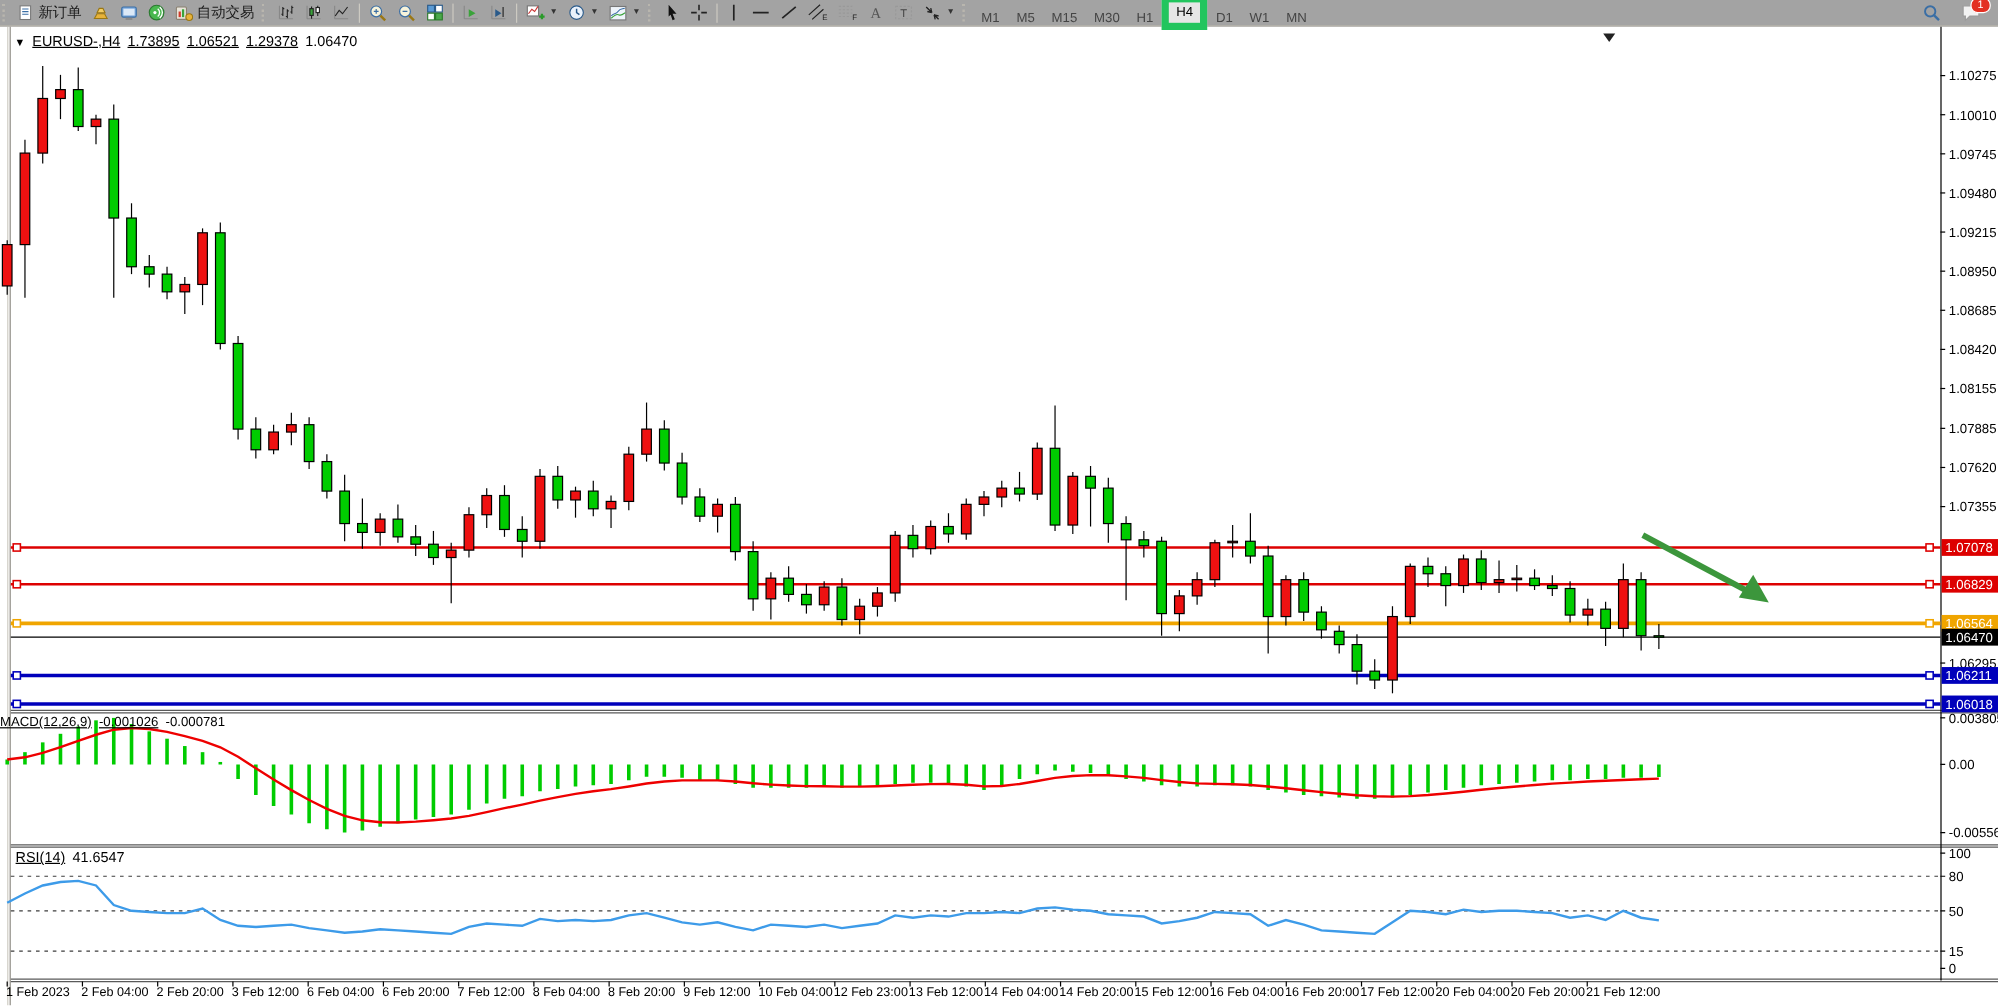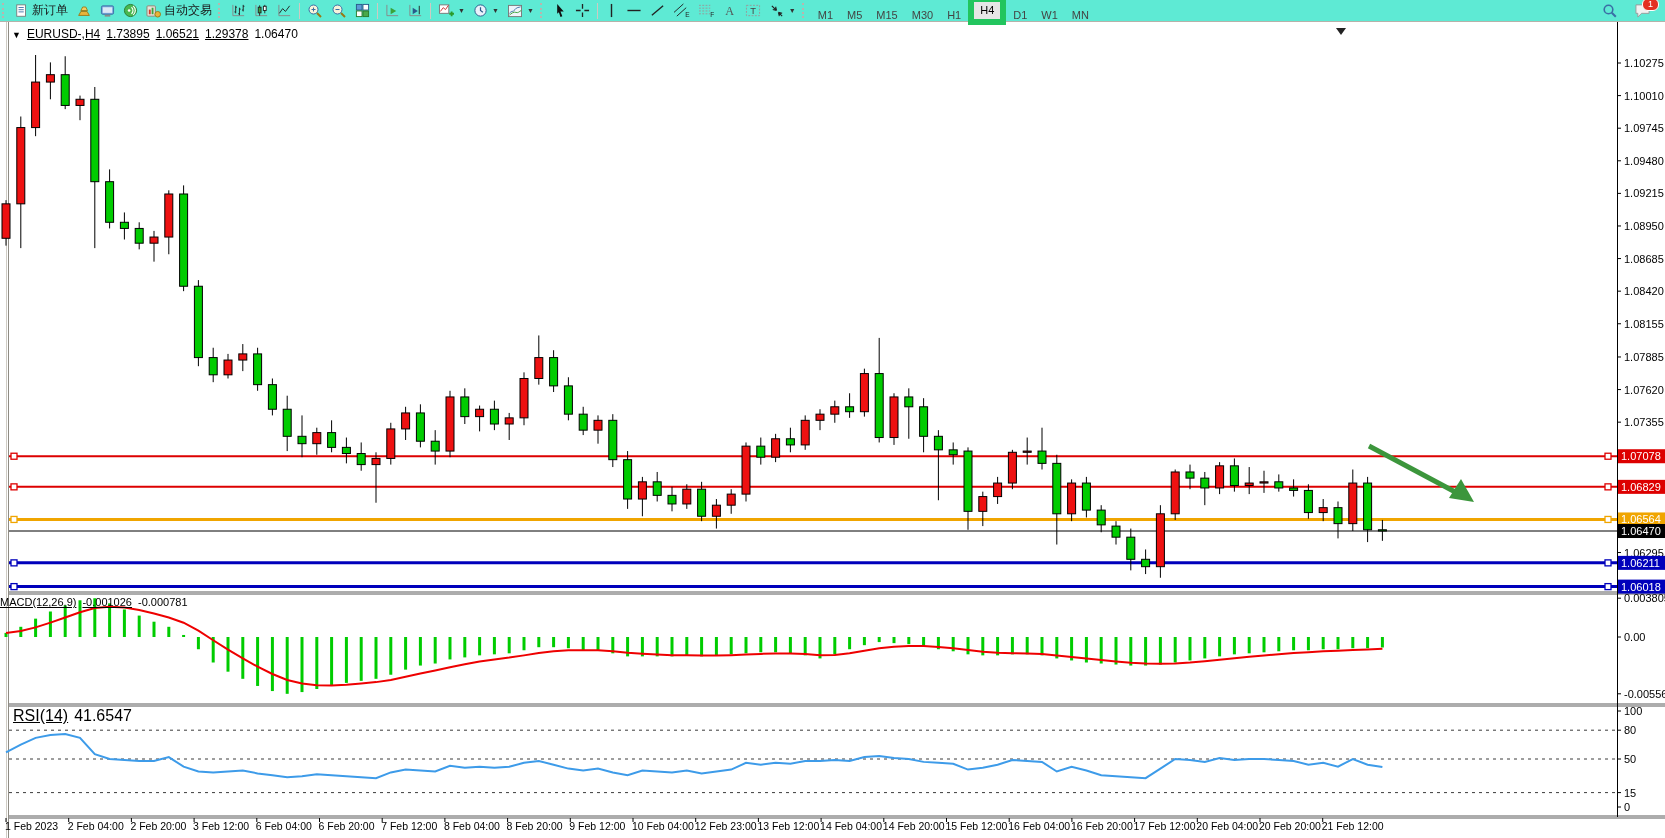--- a/index.html
+++ b/index.html
@@ -1,21 +1,21 @@
 <!DOCTYPE html>
 <html><head>
 <meta charset="utf-8">
 <style>
   html,body{margin:0;padding:0;}
   body{width:1665px;height:838px;overflow:hidden;background:#fff;
        font-family:"Liberation Sans",sans-serif;}
   .stage{position:relative;width:1665px;height:838px;overflow:hidden;background:#fff;}
   #chart-svg{position:absolute;left:0;top:0;}
   
-  .toolbar{position:absolute;left:0;top:0;width:1665px;height:21px;background:#5eead4;
+  .toolbar{position:absolute;left:0;top:0;width:1665px;height:21px;background:#a3a3a3;
            border-bottom:1px solid #b5b2aa;display:flex;align-items:center;z-index:10;
            font-size:12px;color:#1a1a1a;}
   .grip{width:4px;height:15px;border-left:2px dotted #b9b6ae;margin:0 3px 0 2px;}
   .sep{width:1px;height:16px;background:#cdcac2;margin:0 3px;}
   .tb-btn{height:19px;display:flex;align-items:center;gap:3px;padding:0 3px;cursor:default;
           border:1px solid transparent;border-radius:2px;white-space:nowrap;}
   .tb-btn svg{display:block;}
   .caret{font-size:7px;color:#333;margin-left:1px;}
   .tf-btn{height:17px;line-height:17px;padding:0 6px;font-size:11px;color:#444;
           border:1px solid transparent;}
@@ -23,21 +23,21 @@
   .chat-wrap{position:relative;}
   .badge{position:absolute;top:-3px;right:-5px;min-width:11px;height:11px;background:#e33022;
          color:#fff;font-size:9px;line-height:11px;text-align:center;border-radius:6px;
          padding:0 2px;border:1px solid #fff;}
   .tb-right{margin-left:auto;display:flex;align-items:center;padding-right:10px;gap:8px;}
   
   .ovl{position:absolute;z-index:5;color:#000;white-space:nowrap;}
   #title-ovl{left:12px;top:27px;font-size:12px;}
   #title-ovl .tri{font-size:9px;margin-right:6px;}
   #macd-ovl{left:0;top:596px;font-size:11px;}
-  #rsi-ovl{left:13px;top:707px;font-size:16px;}
+  #rsi-ovl{left:13px;top:707px;font-size:12px;}
   .sp{margin-right:6px;text-decoration:underline;}
 </style>
 </head>
 <body>
 <div class="stage">
 
 <svg id="chart-svg" width="1665" height="838" viewBox="0 0 1665 838">
       <rect x="0" y="22" width="1665" height="816" fill="#ffffff"></rect>
       <line x1="0" y1="21.5" x2="1665" y2="21.5" stroke="#b5b2aa"></line>
       <line x1="6.5" y1="22" x2="6.5" y2="838" stroke="#cfccc4"></line>

